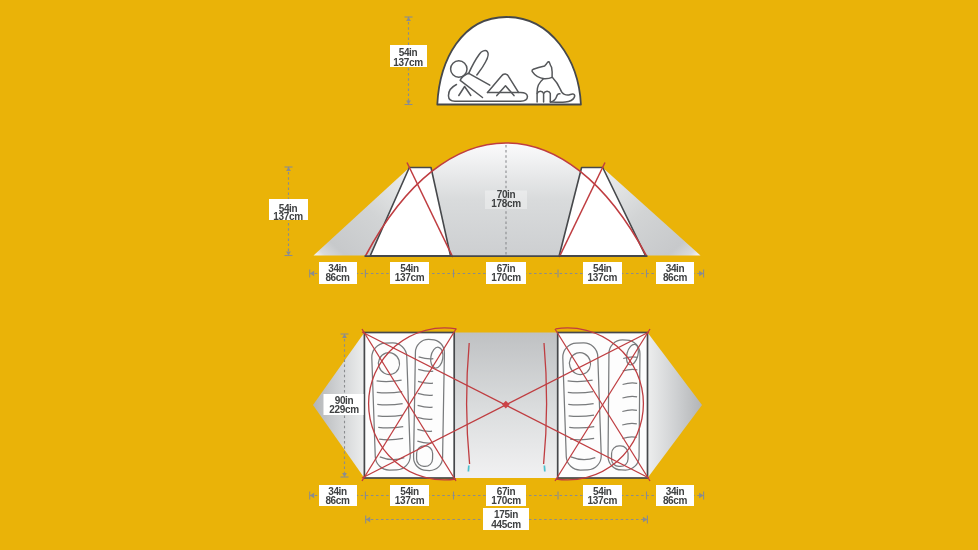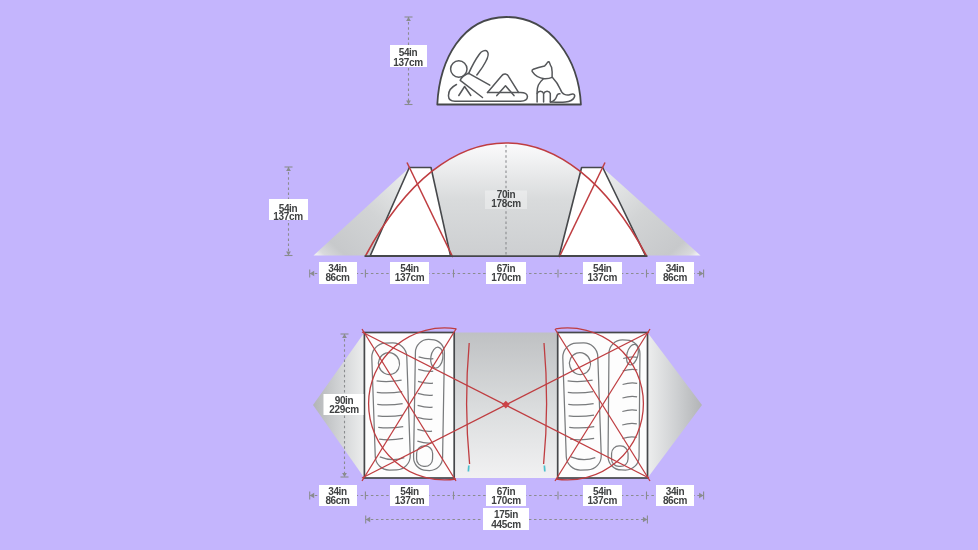--- a/index.html
+++ b/index.html
@@ -1,16 +1,16 @@
 <!DOCTYPE html>
 <html><head>
 <meta charset="utf-8">
 <style>
   html,body{margin:0;padding:0;background:#ffffff;}
-  .wrap{width:978px;height:550px;position:relative;background:#c4b5fd;overflow:hidden;}
+  .wrap{width:978px;height:550px;position:relative;background:#eab308;overflow:hidden;}
   text{font-family:"Liberation Sans",sans-serif;font-weight:bold;fill:#3f4142;}
   .dim{font-size:10px;letter-spacing:-0.35px;}
 </style>
 </head>
 <body>
 <div class="wrap">
 <svg width="978" height="550" viewBox="0 0 978 550" xmlns="http://www.w3.org/2000/svg">
 <defs>
 
   <linearGradient id="archFill" x1="0" y1="0" x2="0" y2="1">

